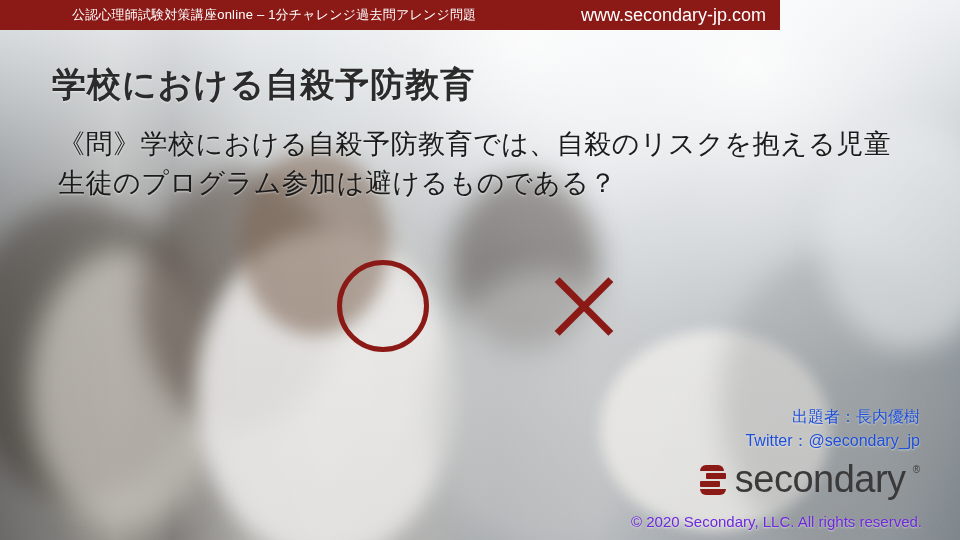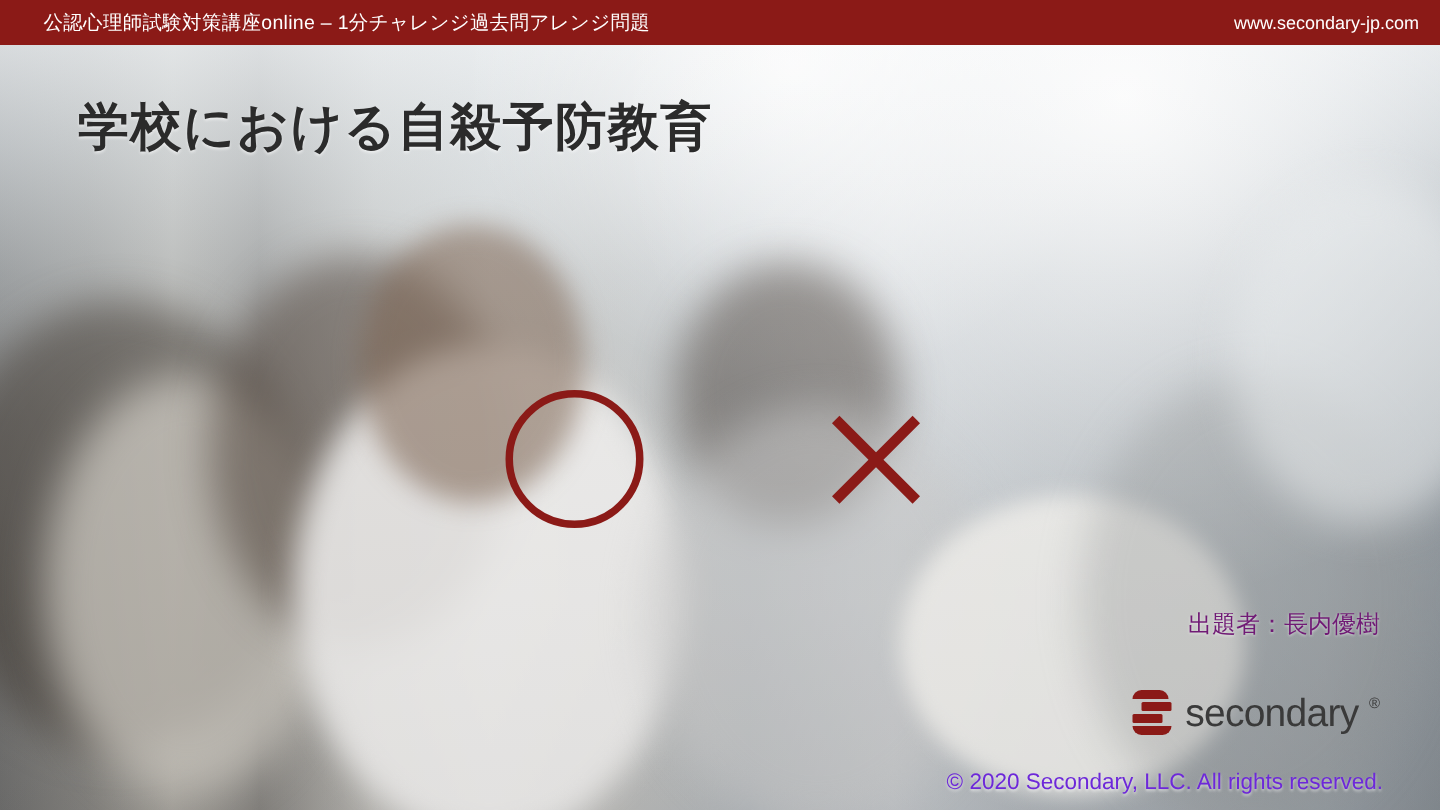--- a/index.html
+++ b/index.html
@@ -51,36 +51,36 @@
   .blob-j { left: 820px; top: 120px; width: 180px; height: 230px; background: rgba(235,238,240,0.6); }
   .grain {
     position: absolute; left: 0; top: 0; width: 960px; height: 540px;
     background: linear-gradient(180deg, rgba(255,255,255,0.10), rgba(0,0,0,0.06));
   }
 
   
   .topbar {
     position: absolute;
     left: 0; top: 0;
-    width: 960px; height: 30px;
+    width: 780px; height: 30px;
     background: #8b1a17;
     color: #ffffff;
     display: flex;
     align-items: center;
     justify-content: space-between;
     box-sizing: border-box;
-    padding: 0 14px 0 29px;
+    padding: 0 14px 0 72px;
   }
   .topbar-left {
     font-size: 13px;
     letter-spacing: 0.2px;
     white-space: nowrap;
   }
   .topbar-right {
-    font-size: 12px;
+    font-size: 18px;
     white-space: nowrap;
   }
 
   
   .slide-title {
     position: absolute;
     left: 52px; top: 50px;
     font-size: 34px;
     font-weight: bold;
     color: #2b2b2b;
@@ -121,21 +121,21 @@
     display: block;
   }
   .mark-cross .l1 { transform: rotate(45deg); }
   .mark-cross .l2 { transform: rotate(-45deg); }
 
   
   .credits {
     position: absolute;
     right: 40px; top: 405px;
     text-align: right;
-    color: #701a75;
+    color: #1d4ed8;
     font-size: 16px;
     line-height: 1.5;
     text-shadow: 0 1px 2px rgba(255,255,255,0.6);
   }
   .credits div { white-space: nowrap; }
 
   
   .logo {
     position: absolute;
     right: 40px; top: 458px;
@@ -153,21 +153,21 @@
     width: 26px;
     height: 6px;
     background: #8b1a17;
     border-radius: 1px;
   }
   .logo-mark .b1 { top: 2px;  width: 24px; border-radius: 6px 6px 0 0; }
   .logo-mark .b2 { top: 10px; width: 20px; left: 6px; }
   .logo-mark .b3 { top: 18px; width: 20px; left: 0; }
   .logo-mark .b4 { top: 26px; width: 26px; border-radius: 0 0 6px 6px; }
   .logo-text {
-    font-size: 26px;
+    font-size: 38px;
     color: #3a3a3a;
     letter-spacing: -0.5px;
     font-weight: 500;
   }
   .logo-reg {
     font-size: 10px;
     color: #3a3a3a;
     align-self: flex-start;
     margin-top: 6px;
   }
@@ -200,29 +200,31 @@
     <div class="grain"></div>
   </div>
 
   <div class="topbar">
     <div class="topbar-left">公認心理師試験対策講座online – 1分チャレンジ過去問アレンジ問題</div>
     <div class="topbar-right">www.secondary-jp.com</div>
   </div>
 
   <div class="slide-title">学校における自殺予防教育</div>
 
+  <div class="question">《問》学校における自殺予防教育では、自殺のリスクを抱える児童生徒のプログラム参加は避けるものである？</div>
 
   <div class="mark-circle"></div>
   <div class="mark-cross">
     <span class="l1"></span>
     <span class="l2"></span>
   </div>
 
   <div class="credits">
     <div>出題者：長内優樹</div>
+    <div>Twitter：@secondary_jp</div>
   </div>
 
   <div class="logo">
     <div class="logo-mark">
       <div class="bar b1"></div>
       <div class="bar b2"></div>
       <div class="bar b3"></div>
       <div class="bar b4"></div>
     </div>
     <div class="logo-text">secondary</div>

